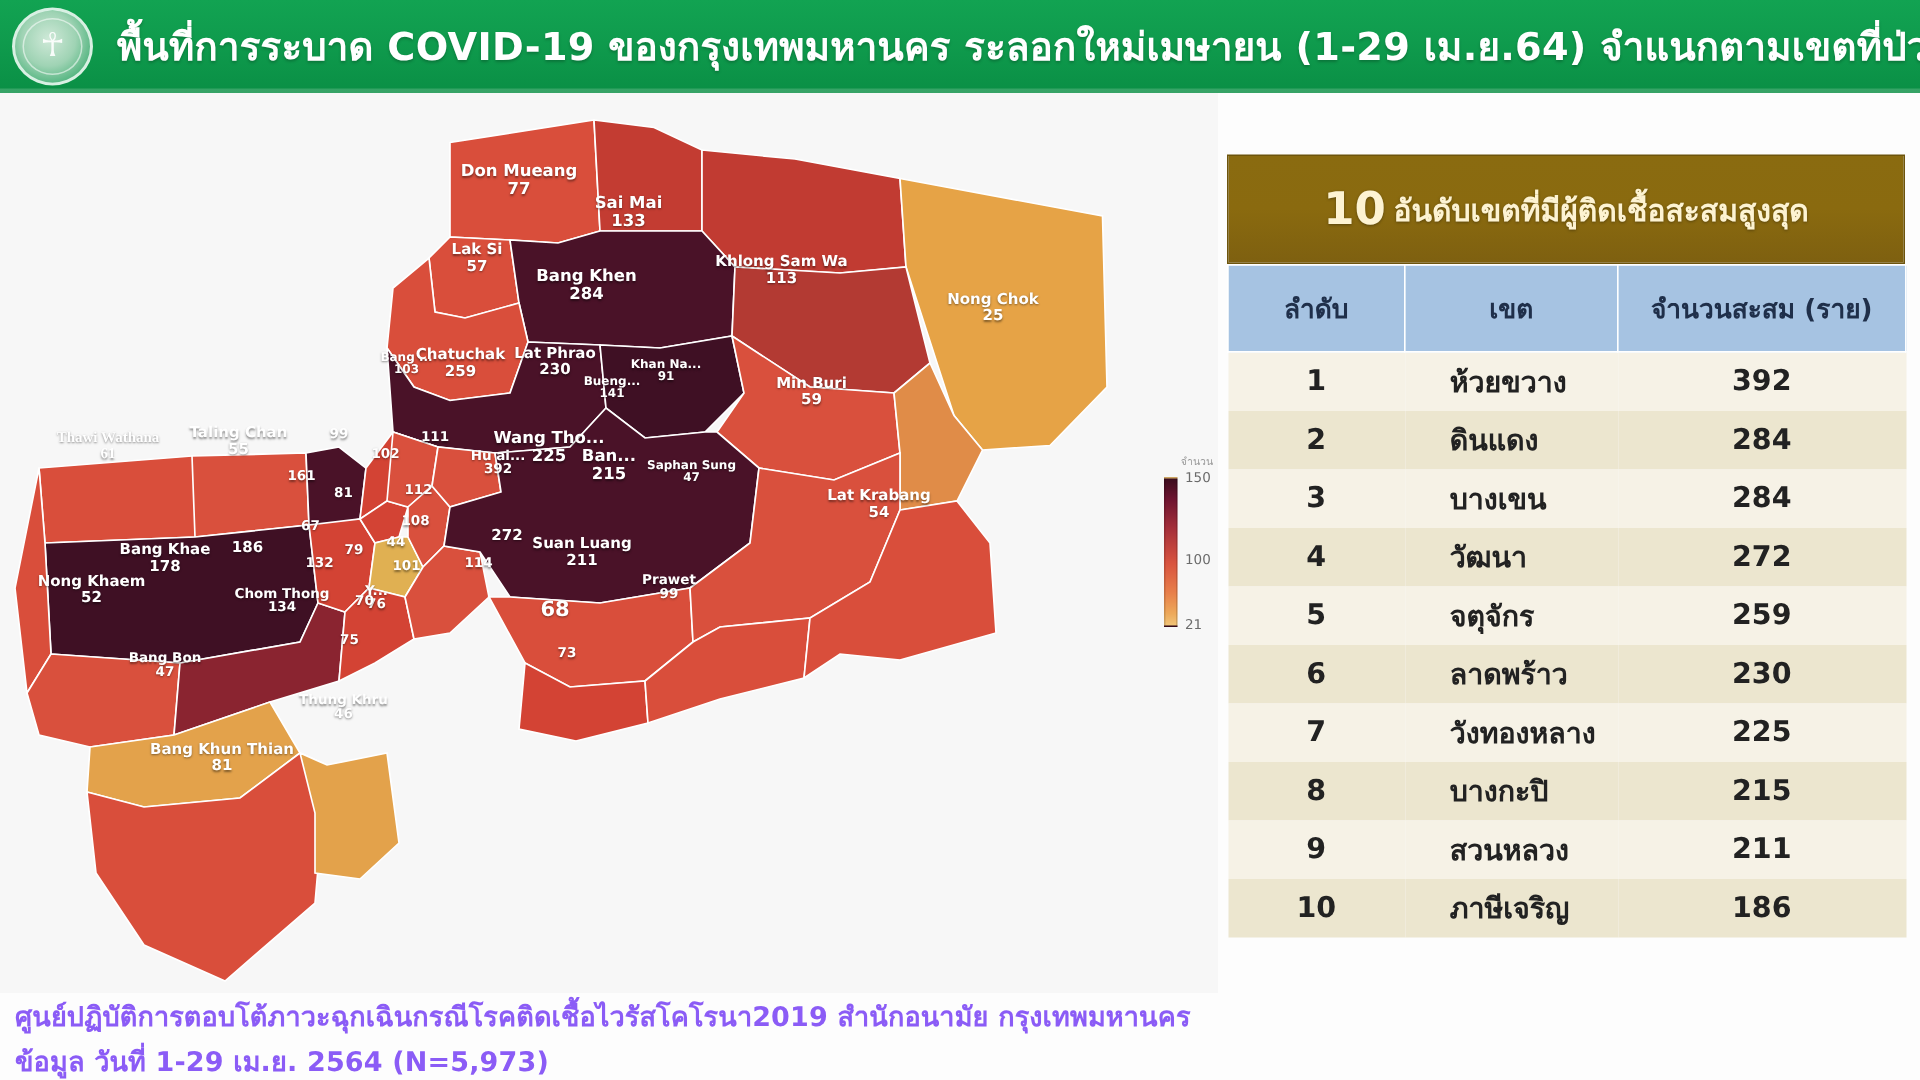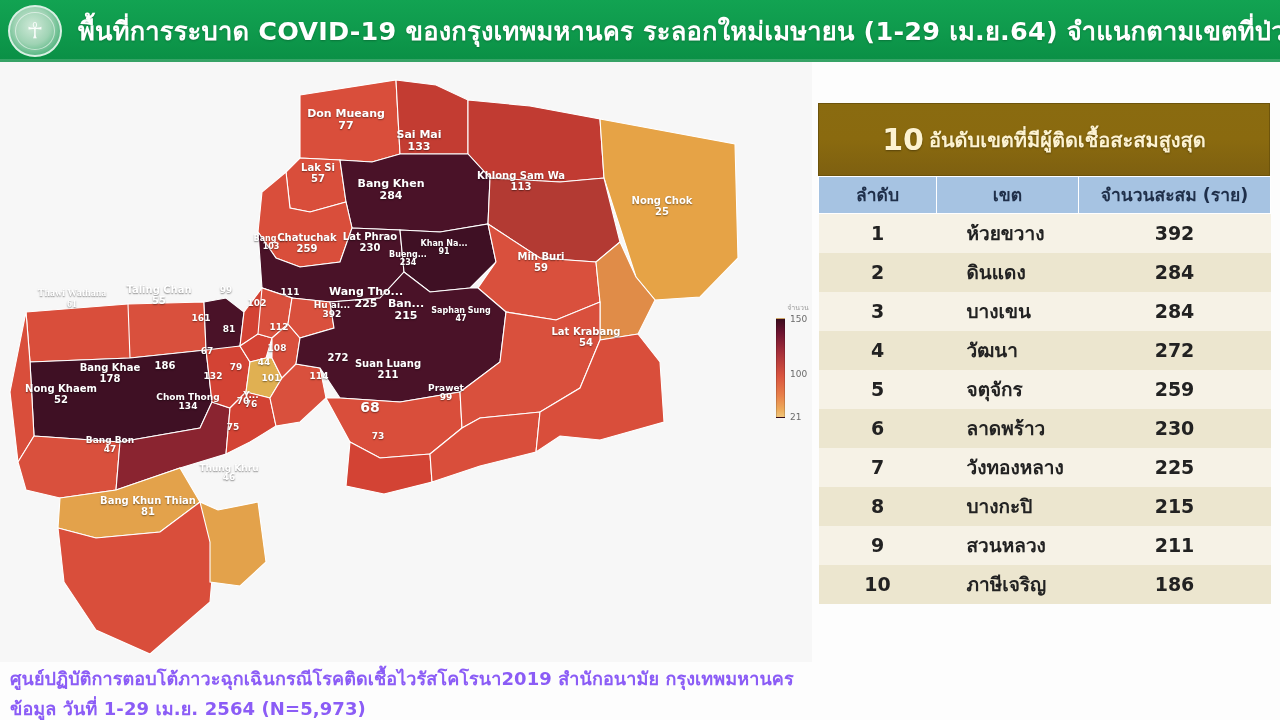--- a/index.html
+++ b/index.html
@@ -117,21 +117,21 @@
   table#rank-table {
     width: 452px;
     border-collapse: collapse;
     table-layout: fixed;
   }
   #rank-table th {
     background: #a6c3e2;
     color: #1f2f4a;
     font-size: 17.5px;
     font-weight: 700;
-    height: 37px;
+    height: 58px;
     border: 1px solid #ffffff;
     white-space: nowrap;
   }
   #rank-table td {
     height: 39px;
     font-size: 19px;
     color: #222;
     text-align: center;
     border: none;
     font-weight: 600;
@@ -237,21 +237,21 @@
         <div class="mlabel" style="left: 370px; top: 180px; font-size: 10px;">
           <span class="nm">Lat Phrao</span>
           <span class="vl">230</span>
         </div>
         <div class="mlabel" style="left: 271px; top: 181px; font-size: 8px;">
           <span class="nm">Bang ...</span>
           <span class="vl">103</span>
         </div>
         <div class="mlabel" style="left: 408px; top: 197px; font-size: 8px;">
           <span class="nm">Bueng...</span>
-          <span class="vl">234</span>
+          <span class="vl">141</span>
         </div>
         <div class="mlabel" style="left: 444px; top: 186px; font-size: 8px;">
           <span class="nm">Khan Na...</span>
           <span class="vl">91</span>
         </div>
         <div class="mlabel" style="left: 541px; top: 200px; font-size: 10px;">
           <span class="nm">Min Buri</span>
           <span class="vl">59</span>
         </div>
         <div class="mlabel" style="left: 72px; top: 236px; font-size: 10px; font-family: Liberation Serif, serif;">

